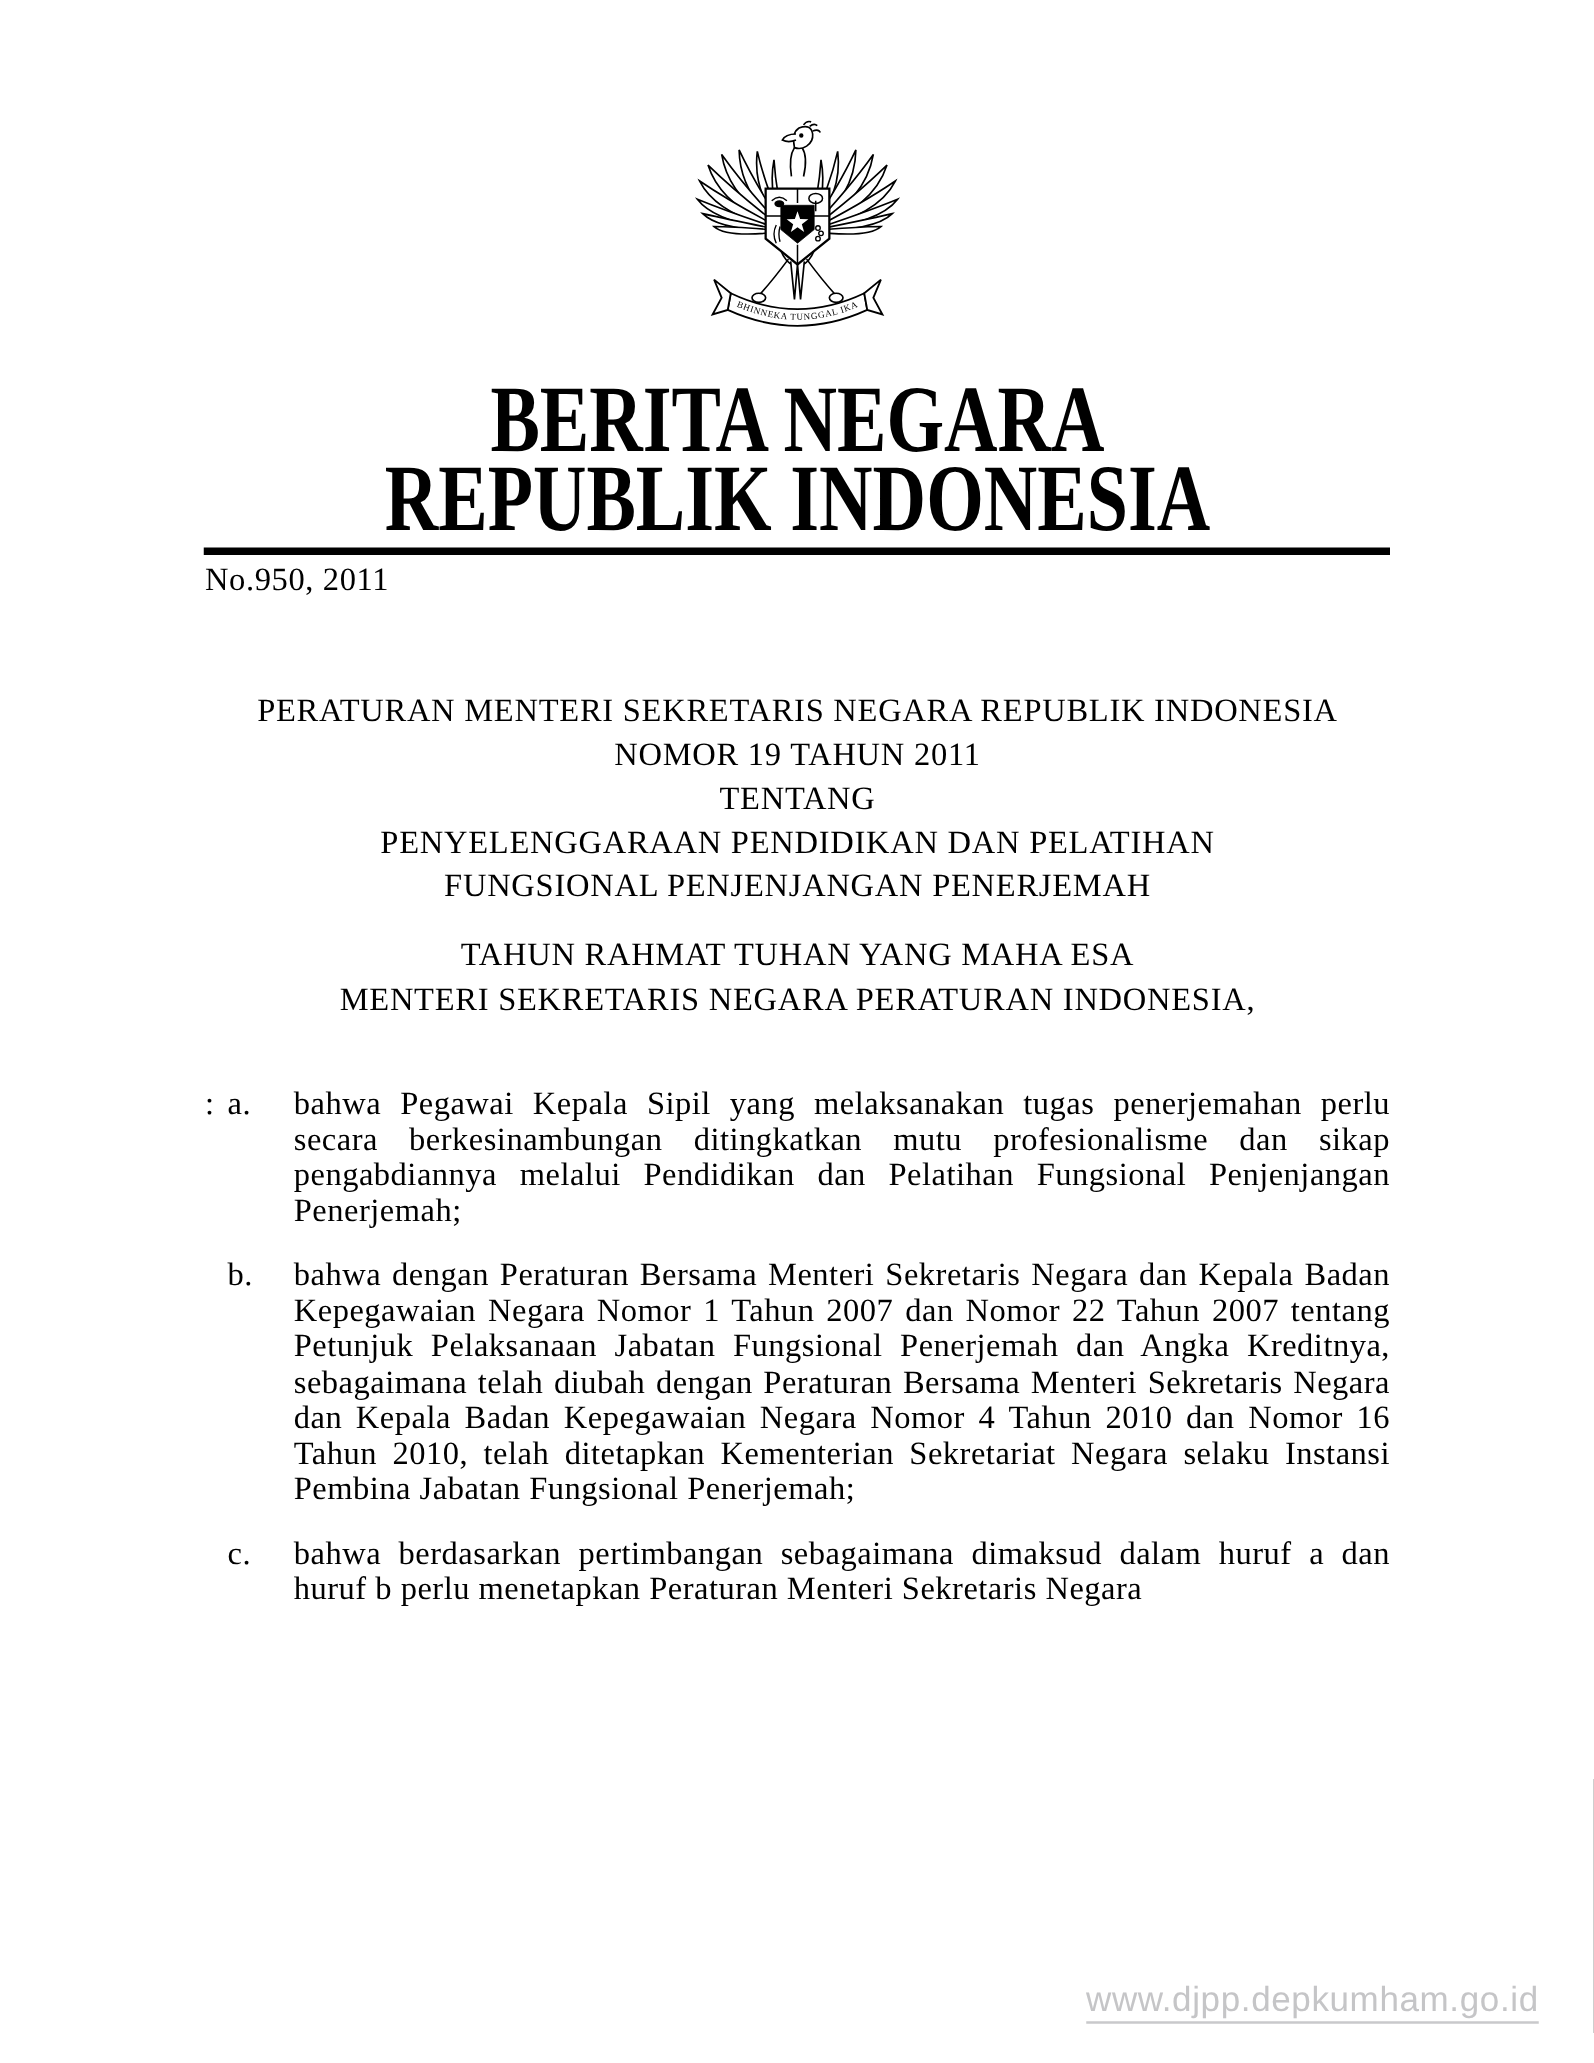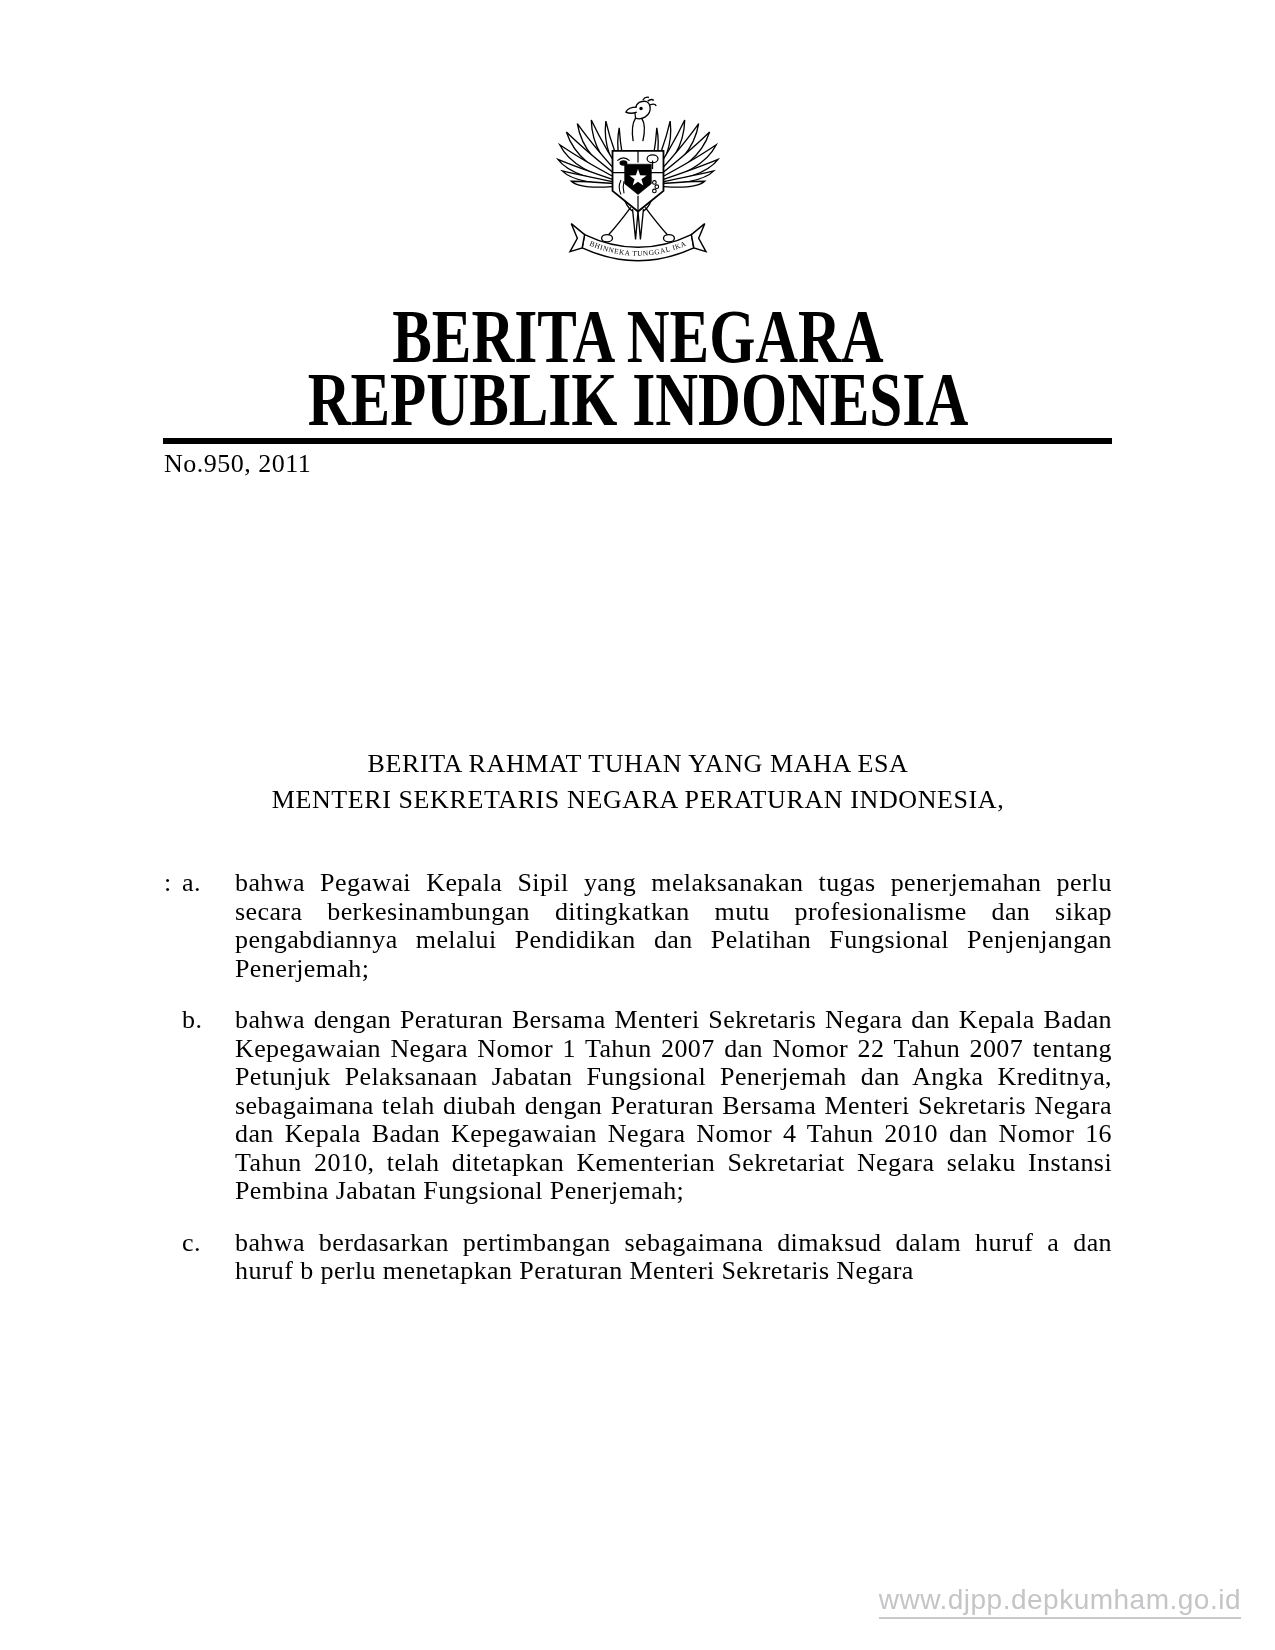--- a/index.html
+++ b/index.html
@@ -36,21 +36,21 @@
   .considering{position:absolute;left:164px;top:869px;width:948px;display:flex;font-size:26px;line-height:28.5px;letter-spacing:.4px;}
   .consider-label{flex:none;width:193px;}
   .consider-colon{flex:none;width:18px;}
   .consider-items{flex:1;}
   .consider-item{display:flex;margin-bottom:23px;}
   .consider-item:last-child{margin-bottom:0;}
   .item-letter{flex:none;width:53px;}
   .item-text{flex:1;text-align:justify;text-justify:inter-word;}
   
   .watermark{
-    position:absolute;right:34px;top:1584px;
+    position:absolute;right:44px;top:1584px;
     font-family:"Liberation Sans", sans-serif;
     font-size:28px;letter-spacing:.5px;
     color:#c5c5c7;border-bottom:2px solid #c9c9cb;padding-bottom:1px;
   }
 </style>
 </head>
 <body>
 
 <div class="page">
 
@@ -132,23 +132,30 @@
     <div>BERITA NEGARA</div>
     <div>REPUBLIK INDONESIA</div>
   </div>
 
   <div class="rule"></div>
 
   <div class="gazette">
     <div class="gazette-number">No.950, 2011</div>
   </div>
 
+  <div class="doc-title">
+    <div>PERATURAN MENTERI SEKRETARIS NEGARA REPUBLIK INDONESIA</div>
+    <div>NOMOR 19 TAHUN 2011</div>
+    <div>TENTANG</div>
+    <div>PENYELENGGARAAN PENDIDIKAN DAN PELATIHAN</div>
+    <div>FUNGSIONAL PENJENJANGAN PENERJEMAH</div>
+  </div>
 
   <div class="preamble">
-    <div>BERITA RAHMAT TUHAN YANG MAHA ESA</div>
+    <div>TAHUN RAHMAT TUHAN YANG MAHA ESA</div>
     <div>MENTERI SEKRETARIS NEGARA PERATURAN INDONESIA,</div>
   </div>
 
   <div class="considering">
     <div class="consider-colon">:</div>
     <div class="consider-items">
       <div class="consider-item">
         <div class="item-letter">a.</div>
         <div class="item-text">bahwa Pegawai Kepala Sipil yang melaksanakan tugas penerjemahan perlu secara berkesinambungan ditingkatkan mutu profesionalisme dan sikap pengabdiannya melalui Pendidikan dan Pelatihan Fungsional Penjenjangan Penerjemah;</div>
       </div>

